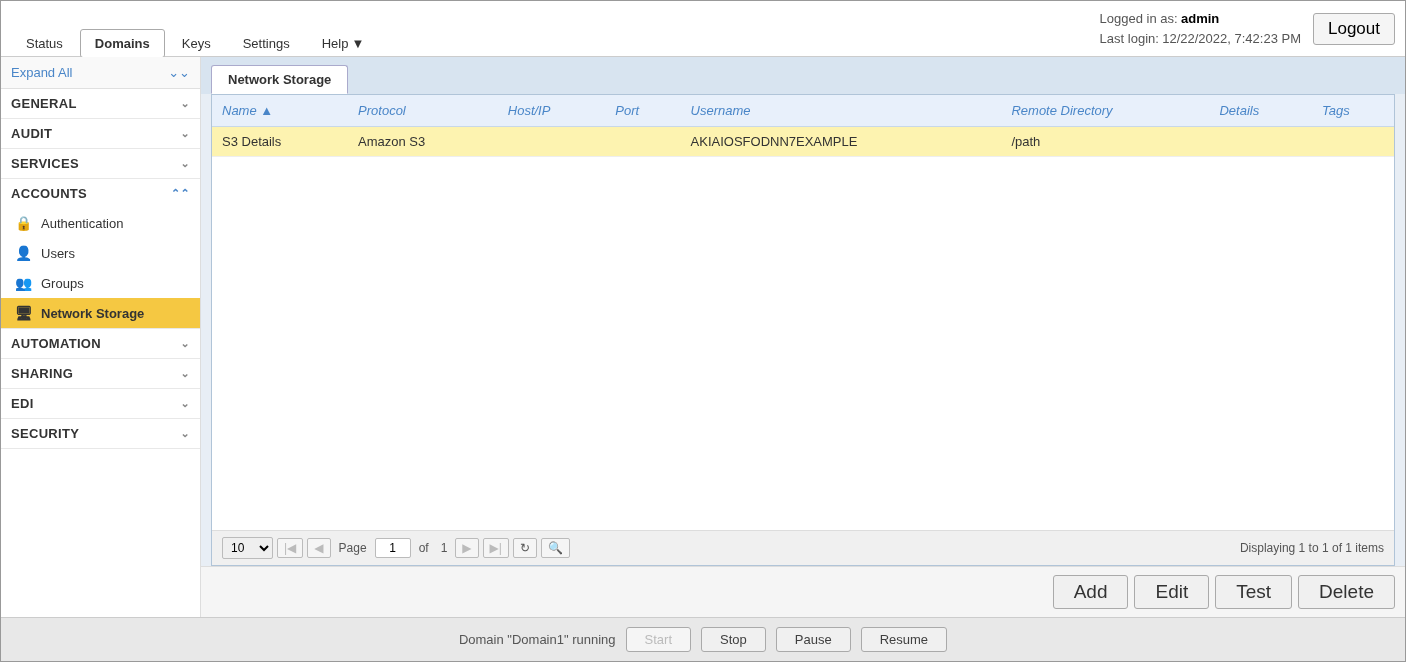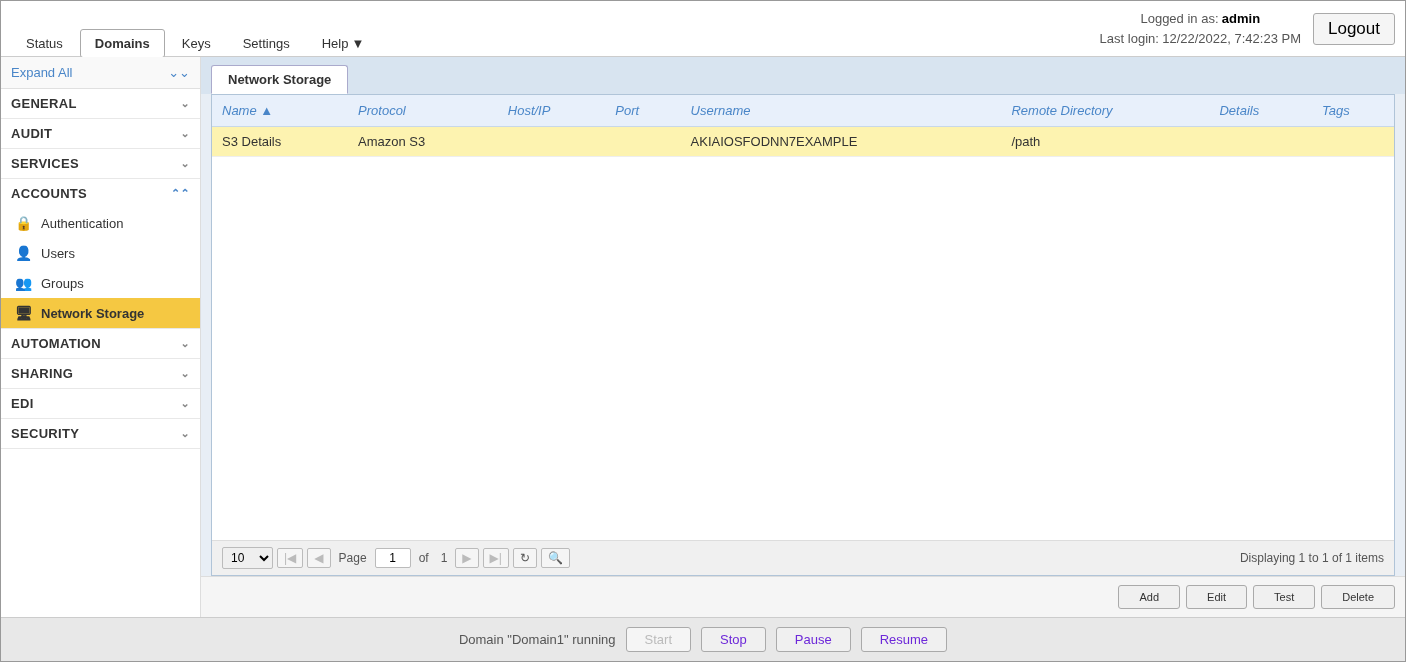--- a/index.html
+++ b/index.html
@@ -5,21 +5,21 @@
     * { box-sizing: border-box; margin: 0; padding: 0; font-family: Arial, sans-serif; font-size: 13px; }
     body { background: #f0f0f0; width: 1406px; height: 662px; overflow: hidden; display: flex; flex-direction: column; border: 1px solid #999; }
 
     
     .top-nav { display: flex; align-items: center; background: #fff; border-bottom: 1px solid #ccc; padding: 6px 10px; height: 56px; }
     .top-nav-left { display: flex; align-items: center; gap: 2px; flex: 1; }
     .nav-btn { padding: 6px 14px; border: 1px solid transparent; background: transparent; cursor: pointer; color: #333; font-size: 13px; border-radius: 3px; margin-top: 29px; }
     .nav-btn.active { border: 1px solid #aaa; background: #fff; font-weight: bold; }
     .nav-btn-help { display: flex; align-items: center; gap: 3px; }
     .top-nav-right { display: flex; align-items: center; gap: 12px; }
-    .logged-in-text { text-align: center; font-size: 12px; color: #555; line-height: 1.5; margin-left: 8px; }
+    .logged-in-text { text-align: left; font-size: 12px; color: #555; line-height: 1.5; margin-left: 8px; }
     .logged-in-text strong { color: #000; }
     .logout-btn { padding: 5px 14px; border: 1px solid #aaa; background: #f5f5f5; cursor: pointer; border-radius: 3px; font-size: 17px; }
 
     
     .main-area { display: flex; flex: 1; overflow: hidden; }
 
     
     .sidebar { width: 200px; background: #fff; border-right: 1px solid #ddd; display: flex; flex-direction: column; overflow-y: auto; }
     .sidebar-expand-all { display: flex; align-items: center; justify-content: space-between; padding: 8px 10px; border-bottom: 1px solid #e0e0e0; cursor: pointer; background: #f9f9f9; }
     .sidebar-expand-all span { color: #4a86c8; font-size: 13px; }
@@ -51,26 +51,26 @@
     .pagination-bar { display: flex; align-items: center; padding: 6px 10px; background: #f0f0f0; border-top: 1px solid #ddd; gap: 4px; }
     .pagination-bar select { padding: 2px 4px; border: 1px solid #bbb; border-radius: 2px; font-size: 12px; }
     .pagination-btn { padding: 2px 6px; border: 1px solid #bbb; background: #f5f5f5; cursor: pointer; border-radius: 2px; font-size: 12px; color: #555; }
     .pagination-btn.disabled { color: #bbb; cursor: default; }
     .page-label { font-size: 12px; color: #555; margin: 0 4px; }
     .page-input { width: 36px; text-align: center; border: 1px solid #bbb; padding: 2px 4px; font-size: 12px; border-radius: 2px; }
     .displaying-text { margin-left: auto; font-size: 12px; color: #555; }
 
     
     .action-bar { display: flex; justify-content: flex-end; gap: 6px; padding: 8px 10px; background: #f5f5f5; border-top: 1px solid #ddd; }
-    .action-btn { padding: 5px 20px; border: 1px solid #aaa; background: #f0f0f0; cursor: pointer; border-radius: 3px; font-size: 11px; color: #333; }
+    .action-btn { padding: 5px 20px; border: 1px solid #aaa; background: #f0f0f0; cursor: pointer; border-radius: 3px; font-size: 19px; color: #333; }
 
     
     .footer { display: flex; align-items: center; justify-content: center; gap: 10px; padding: 8px; background: #e8e8e8; border-top: 1px solid #ccc; height: 44px; }
     .footer-status { font-size: 13px; color: #555; }
-    .footer-btn { padding: 4px 18px; border: 1px solid #aaa; background: #f0f0f0; cursor: pointer; border-radius: 3px; font-size: 13px; color: #6d28d9; }
+    .footer-btn { padding: 4px 18px; border: 1px solid #aaa; background: #f0f0f0; cursor: pointer; border-radius: 3px; font-size: 13px; color: #404040; }
     .footer-btn.disabled { color: #bbb; cursor: default; background: #f5f5f5; }
   </style>
 </head>
 <body>
 
 <div class="top-nav">
   <div class="top-nav-left">
     <button class="nav-btn">Status</button>
     <button class="nav-btn active">Domains</button>
     <button class="nav-btn">Keys</button>

